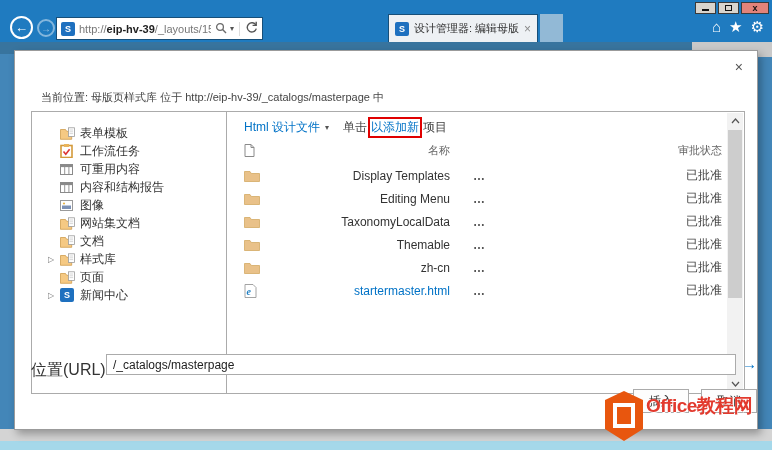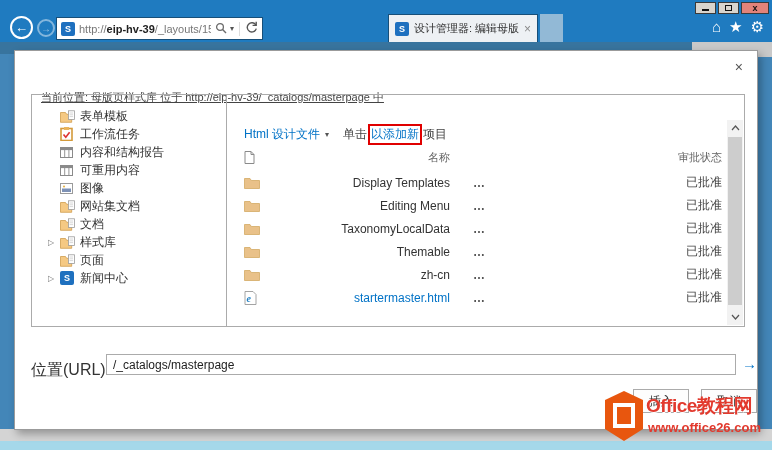--- a/index.html
+++ b/index.html
@@ -46,32 +46,32 @@
   
   .suitebar { position:absolute; top:42px; left:0; right:0; height:12px; background:#38749e; }
   .gray-corner { position:absolute; top:42px; right:0; width:80px; height:15px; background:#c9c9c9; }
   .strip-gray { position:absolute; bottom:9px; left:0; right:0; height:12px; background:#d4d4d4; }
   .strip-cyan { position:absolute; bottom:0; left:0; right:0; height:9px; background:#a5d8ea; }
   
   .dialog { position:absolute; left:14px; top:50px; width:744px; height:380px; background:#fff;
             border:1px solid #9b9b9b; box-shadow:3px 4px 8px rgba(0,0,0,.3); }
   .dlg-close { position:absolute; right:14px; top:8px; font-size:14px; color:#555; cursor:default; }
   .dlg-title { position:absolute; left:26px; top:9px; font-size:17px; color:#333; }
-  .dlg-breadcrumb { position:absolute; left:26px; top:39px; font-size:11px; color:#444;text-decoration:underline; }
-  .panel { position:absolute; left:16px; top:43px; width:714px; height:233px; border:1px solid #ababab; }
+  .dlg-breadcrumb { position:absolute; left:26px; top:39px; font-size:11px; color:#444; }
+  .panel { position:absolute; left:16px; top:60px; width:714px; height:283px; border:1px solid #ababab; }
   
   .tree { position:absolute; left:0; top:0; bottom:0; width:195px; border-right:1px solid #ababab;
           padding-top:12px; overflow:hidden; }
   .tree-item { height:18px; display:flex; align-items:center; padding-left:16px; font-size:12px;
                color:#333; cursor:default; }
   .exp { width:12px; font-size:8px; color:#777; flex:0 0 12px; }
   .ti { width:16px; flex:0 0 16px; display:flex; align-items:center; }
   .tlabel { margin-left:4px; white-space:nowrap; }
   
-  .main { position:absolute; left:196px; top:0; right:0; bottom:0;margin-top:24px; }
+  .main { position:absolute; left:196px; top:0; right:0; bottom:0; }
   .main-toolbar { position:absolute; left:16px; top:5px; font-size:12px; display:flex;
                   align-items:center; white-space:nowrap; }
   .filter-label { color:#0072c6; }
   .toolbar-caret { font-size:8px; color:#555; margin:0 14px 0 5px; }
   .click-text { color:#444; }
   .red-box { border:2px solid #e00000; padding:0 1px; margin:0 1px; color:#0072c6; }
   .rows { position:absolute; left:16px; top:28px; right:22px; }
   .lrow { display:grid; grid-template-columns:26px 180px 36px 1fr; align-items:center; height:23px;
           font-size:12px; color:#333;text-align:right; }
   .lrow.hdr { height:20px; font-size:11px; color:#666; margin-bottom:4px; }
@@ -198,32 +198,32 @@
       </div>
       <div class="tree-item">
         <span class="exp"></span>
         <span class="ti">
             <svg width="13" height="11" viewBox="0 0 13 11">
               <rect x="0.5" y="0.5" width="12" height="10" fill="#fff" stroke="#8a8a8a"></rect>
               <rect x="0.5" y="0.5" width="12" height="2.6" fill="#8a8a8a"></rect>
               <path d="M4.7 3 V10.5 M8.9 3 V10.5" stroke="#8a8a8a" stroke-width="0.9"></path>
             </svg>
           </span>
-        <span class="tlabel">内容和结构报告</span>
+        <span class="tlabel">可重用内容</span>
       </div>
       <div class="tree-item">
         <span class="exp"></span>
         <span class="ti">
             <svg width="13" height="11" viewBox="0 0 13 11">
               <rect x="0.5" y="0.5" width="12" height="10" fill="#fff" stroke="#8a8a8a"></rect>
               <rect x="0.5" y="0.5" width="12" height="2.6" fill="#8a8a8a"></rect>
               <path d="M4.7 3 V10.5 M8.9 3 V10.5" stroke="#8a8a8a" stroke-width="0.9"></path>
             </svg>
           </span>
-        <span class="tlabel">可重用内容</span>
+        <span class="tlabel">内容和结构报告</span>
       </div>
       <div class="tree-item">
         <span class="exp"></span>
         <span class="ti">
             <svg width="13" height="11" viewBox="0 0 13 11">
               <rect x="0.5" y="0.5" width="12" height="10" fill="#fff" stroke="#9a9a9a"></rect>
               <rect x="2" y="5.5" width="9" height="3.5" fill="#7d91b5"></rect>
               <circle cx="4" cy="3.5" r="1.1" fill="#e8b54a"></circle>
             </svg>
           </span>
@@ -392,14 +392,13 @@
 </div>
 
 <div class="wm">
   <span class="wm-logo">
     <svg width="44" height="54" viewBox="0 0 44 54">
       <path d="M3 11 L22 2 L41 11 L41 40 L22 52 L3 40 Z" fill="#e8560e"></path>
       <rect x="13" y="16" width="18" height="21" fill="none" stroke="#fff" stroke-width="4"></rect>
     </svg>
   </span>
   <span class="wm-title">Office教程网</span>
-  <span class="wm-url">www.office26.com</span>
 </div>
 
 </body></html>

